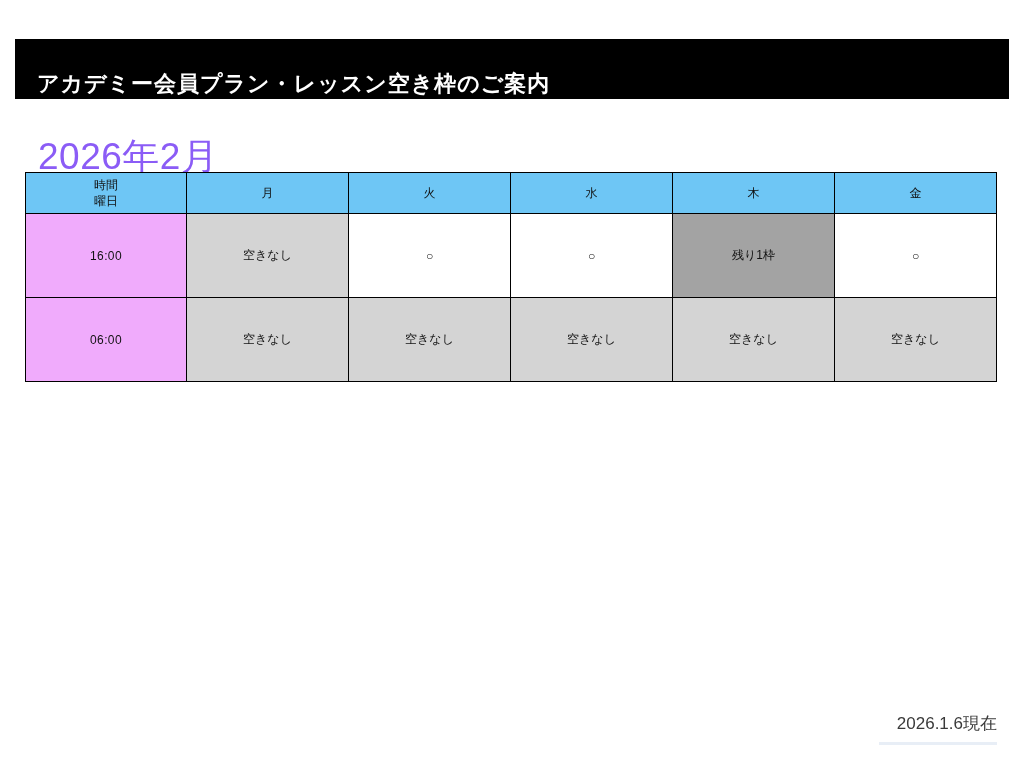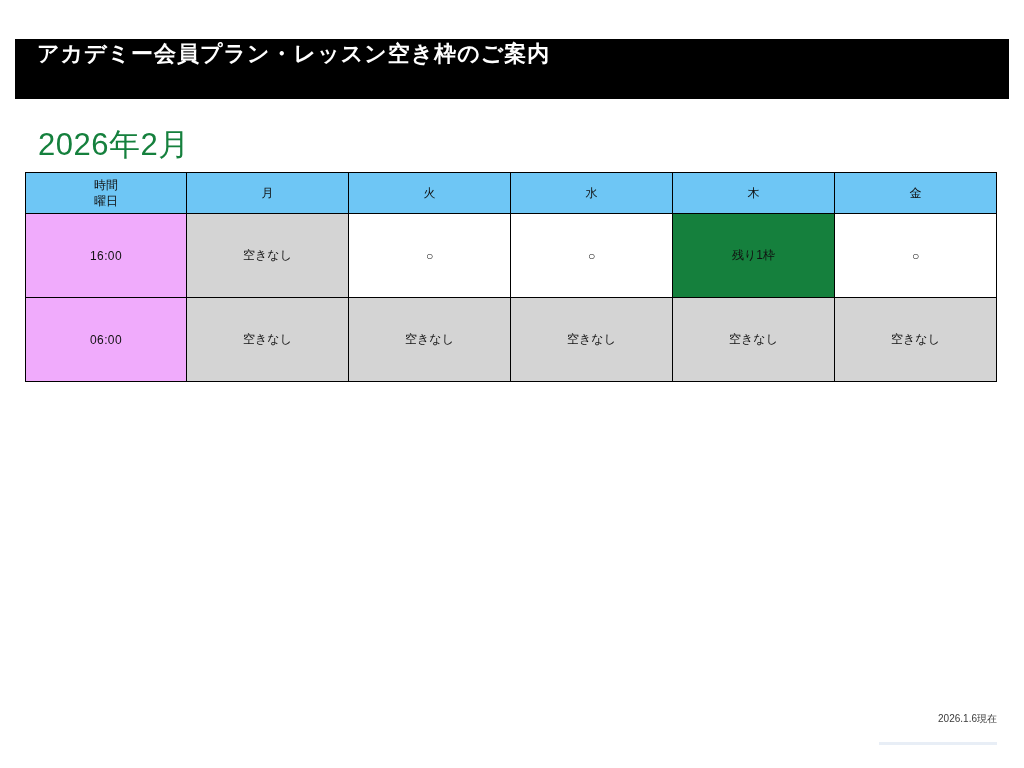--- a/index.html
+++ b/index.html
@@ -22,37 +22,37 @@
   }
   
   .title-bar {
     position: absolute;
     left: 15px;
     top: 39px;
     width: 994px;
     height: 60px;
     background: #000000;
     display: flex;
-    align-items: flex-start;
+    align-items: flex-end;
   }
   .title-bar .title-text {
     color: #ffffff;
     font-size: 22px;
     font-weight: bold;
     letter-spacing: 1px;
     margin-left: 22px;
     white-space: nowrap;
   }
   
   .subtitle {
     position: absolute;
     left: 38px;
-    top: 124px;
-    font-size: 31px;
-    color: #15803d;
+    top: 132px;
+    font-size: 37px;
+    color: #8b5cf6;
     letter-spacing: 0.5px;
     white-space: nowrap;
   }
   
   .schedule-wrap {
     position: absolute;
     left: 25px;
     top: 172px;
     width: 972px;
     border-radius: 17px;
@@ -90,31 +90,31 @@
     font-size: 12px;
     letter-spacing: 0.4px;
   }
   td.full {
     background: #d4d4d4;
   }
   td.open {
     background: #ffffff;
   }
   td.last {
-    background: #15803d;
+    background: #a3a3a3;
   }
   
   col.c-time { width: 161px; }
   col.c-day  { width: 162px; }
   
   .footer-note {
     position: absolute;
     right: 27px;
     top: 712px;
-    font-size: 10px;
+    font-size: 17px;
     color: #3a3a3a;
     white-space: nowrap;
   }
   .footer-underline {
     position: absolute;
     right: 27px;
     top: 742px;
     width: 118px;
     height: 3px;
     background: #e8eef6;

